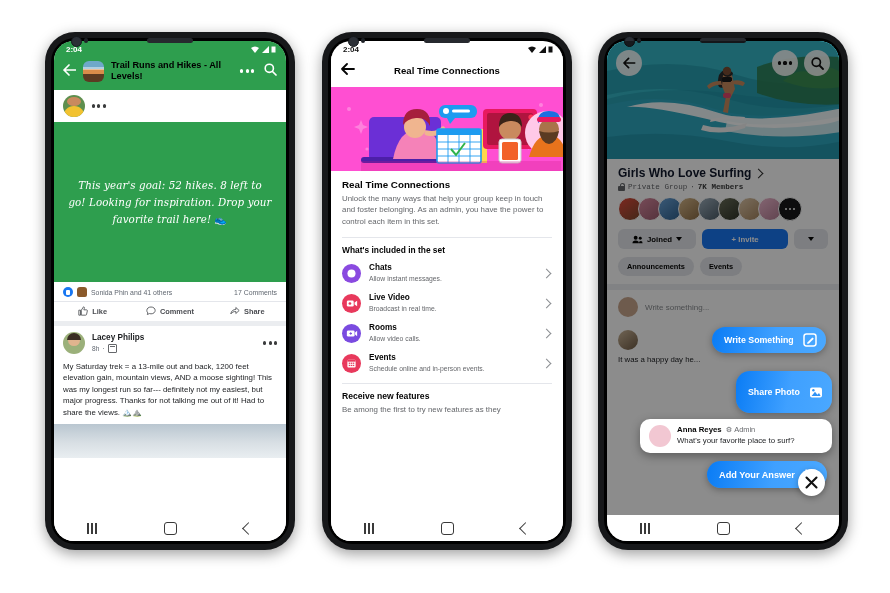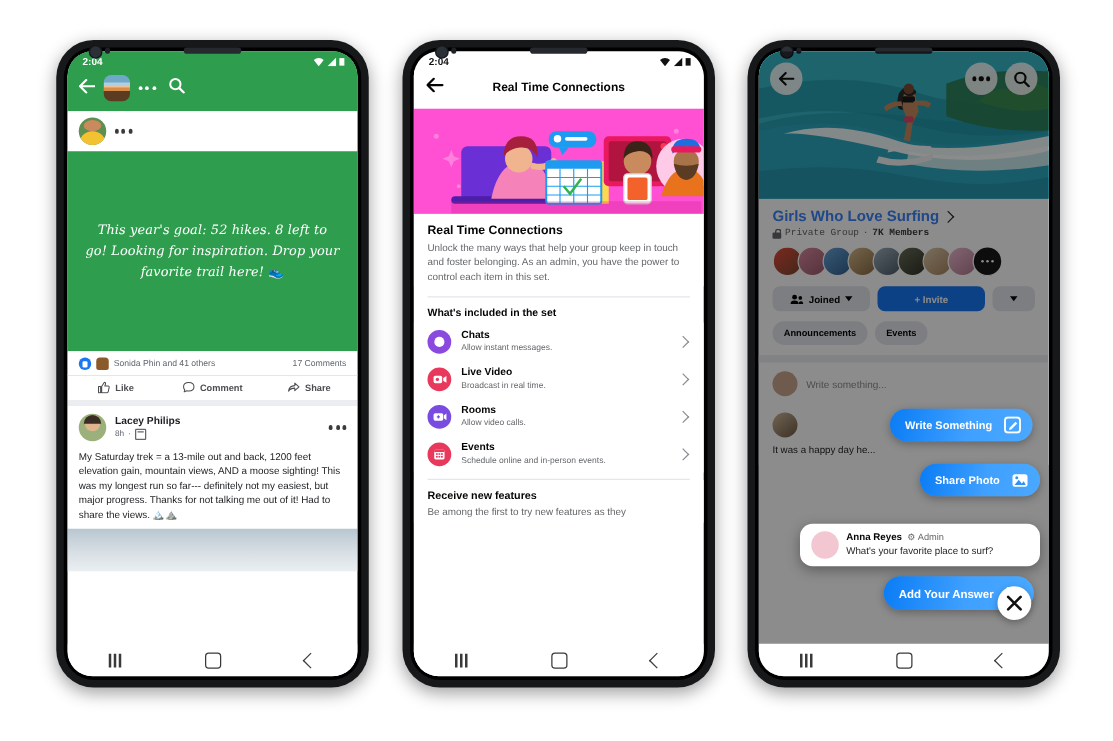--- a/index.html
+++ b/index.html
@@ -107,21 +107,21 @@
          transform:rotate(45deg);margin-right:2px;}
 
   
   #p3{left:598px;top:32px;width:250px;height:518px;}
   .p3-cover{height:118px;position:relative;overflow:hidden;
             background:linear-gradient(170deg,#2fa8b8 0%,#1f93a8 38%,#49b6c2 60%,#7fd0d6 100%);}
   .p3-circlebtn{position:absolute;top:9px;width:26px;height:26px;border-radius:50%;
                 background:rgba(255,255,255,.88);display:flex;align-items:center;justify-content:center;z-index:5;}
   .p3-body{background:#fff;}
   .p3-title{display:flex;align-items:center;gap:4px;padding:7px 11px 0;}
-  .p3-tt{font-size:12px;font-weight:bold;color:#3b82f6;}
+  .p3-tt{font-size:12px;font-weight:bold;color:#0f172a;}
   .p3-sub{font-size:7.6px;color:#65676b;padding:3px 11px 0;display:flex;align-items:flex-end;gap:3px;font-family:Liberation Mono, monospace;}
   .lock{width:7px;height:8px;position:relative;display:inline-block;}
   .lock:after{content:"";position:absolute;left:0;bottom:0;width:7px;height:5px;background:#65676b;border-radius:1px;}
   .lock:before{content:"";position:absolute;left:1.6px;top:0;width:3.8px;height:4px;
        border:1.2px solid #65676b;border-bottom:none;border-radius:3px 3px 0 0;}
   .avrow{display:flex;padding:6px 11px 0;}
   .avrow .a{width:22px;height:22px;border-radius:50%;border:1.5px solid #fff;margin-left:-4px;flex:0 0 auto;}
   .avrow .a:first-child{margin-left:0;}
   .btnrow{display:flex;gap:6px;padding:8px 11px 0;}
   .btn-grey{background:#e4e6eb;border-radius:6px;height:20px;display:flex;align-items:center;
@@ -175,20 +175,21 @@
               </svg>
           </span>
         </div>
         <div class="p1-header">
           <span class="p1-backarrow">
             <svg width="13" height="12" viewBox="0 0 13 12">
                 <path d="M6 1 L1 6 L6 11 M1 6 L12.5 6" stroke="#fff" stroke-width="1.7" fill="none" stroke-linecap="round" stroke-linejoin="round"></path>
               </svg>
           </span>
           <span class="p1-gicon"></span>
+          <span class="p1-gtitle">Trail Runs and Hikes - All Levels!</span>
           <span class="p1-hicons">
             <span class="dots3">
                 <i></i>
                 <i></i>
                 <i></i>
               </span>
             <span>
               <svg width="13" height="13" viewBox="0 0 13 13">
                   <circle cx="5.3" cy="5.3" r="4.1" stroke="#fff" stroke-width="1.6" fill="none"></circle>
                   <path d="M8.5 8.5 L12 12" stroke="#fff" stroke-width="1.7" stroke-linecap="round"></path>
@@ -566,21 +567,21 @@
       <div class="tt" style="left:105px;top:286px;height:26px;font-size:8.8px;">
         <span>Write Something</span>
         <span class="g">
           <svg width="14" height="14" viewBox="0 0 14 14">
               <rect x="1" y="1" width="12" height="12" rx="2.4" stroke="#fff" stroke-width="1.5" fill="none"></rect>
               <path d="M4.6 9.2 L9.4 4.4 L10.8 5.8 L6 10.6 L4.2 10.9 Z" fill="#fff"></path>
             </svg>
         </span>
       </div>
 
-      <div class="tt" style="left:129px;top:330px;height:26px;font-size:8.8px;">
+      <div class="tt" style="left:129px;top:330px;height:42px;font-size:8.8px;">
         <span>Share Photo</span>
         <span class="g">
           <svg width="14" height="13" viewBox="0 0 14 13">
               <rect x="1" y="1.4" width="12" height="10" rx="2" fill="#fff"></rect>
               <path d="M2.6 10 L6 5.8 L8.4 8.8 L10 7 L11.6 10 Z" fill="#2f92f5"></path>
               <circle cx="4.4" cy="4.2" r="1.2" fill="#2f92f5"></circle>
             </svg>
         </span>
       </div>
 

